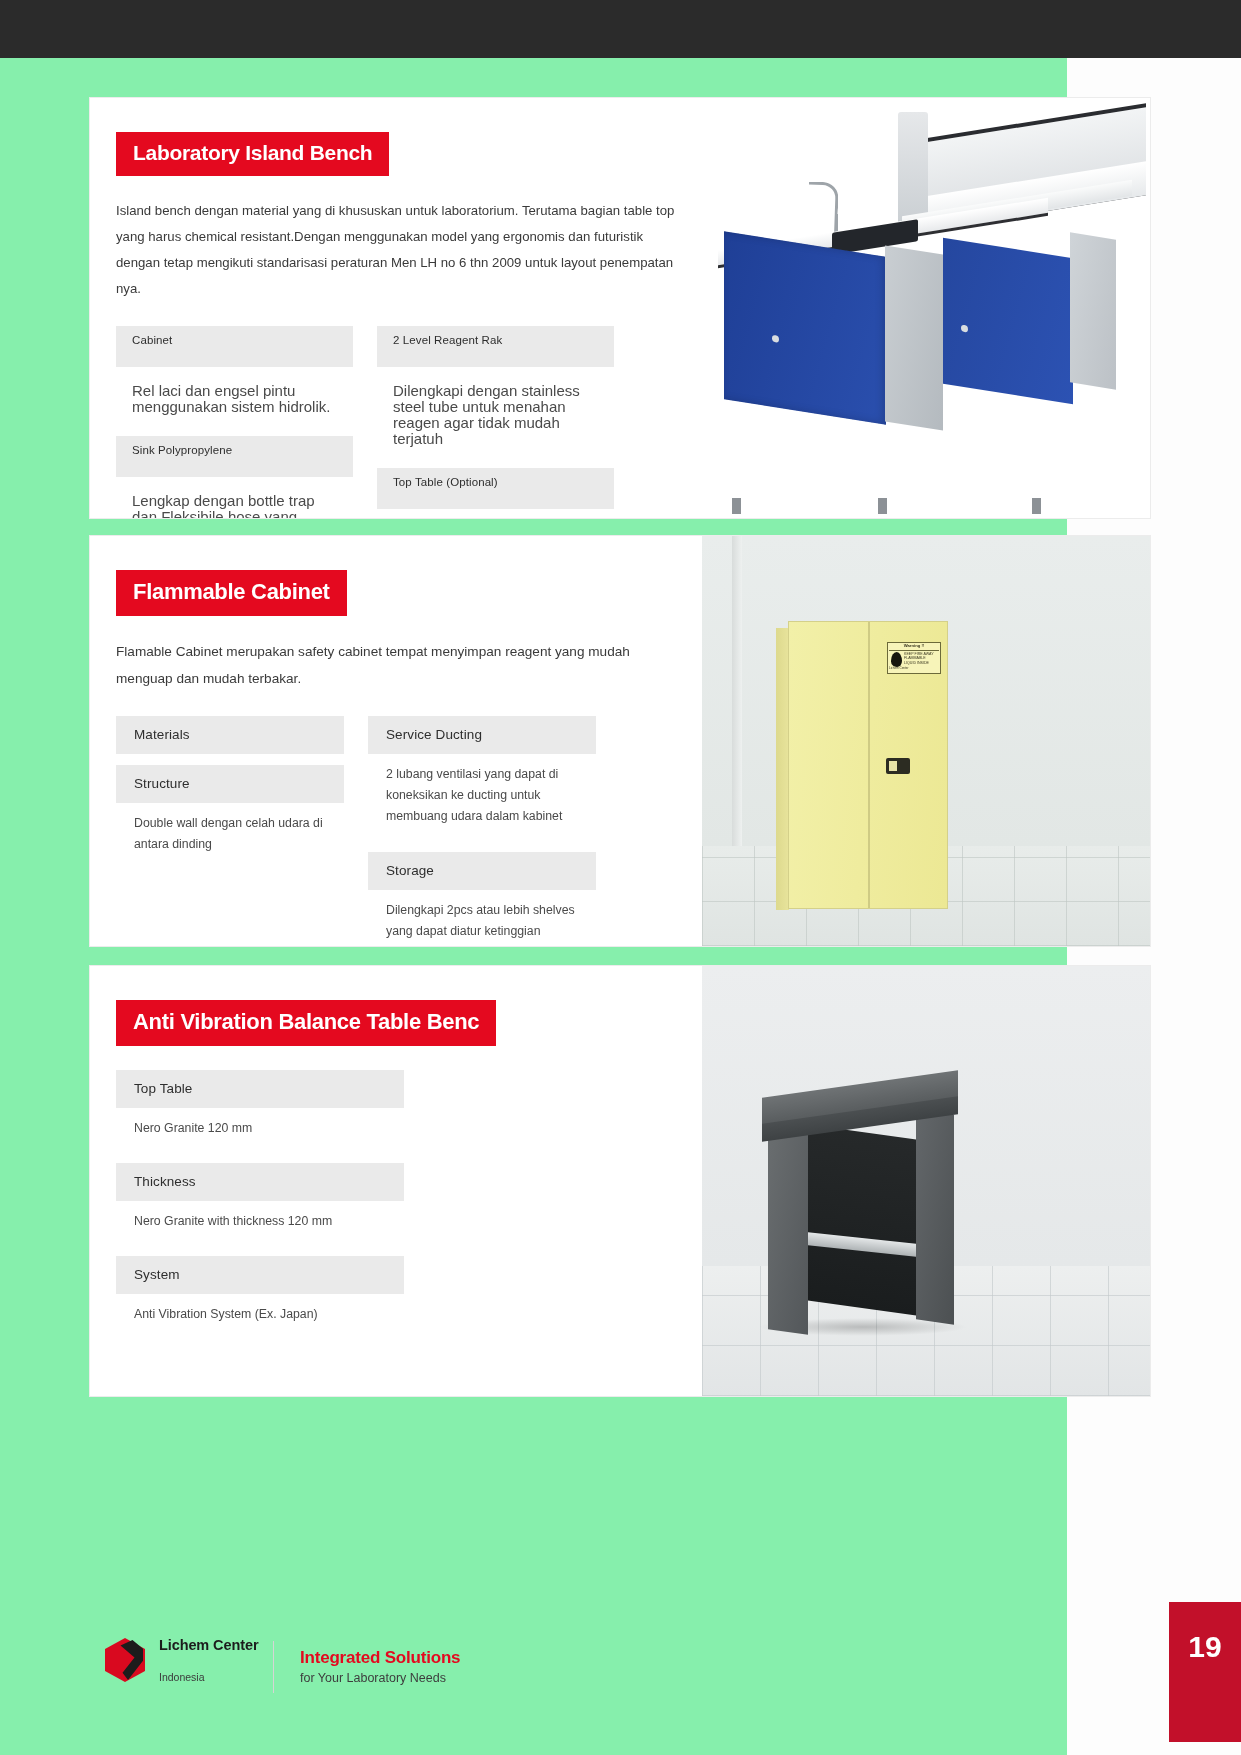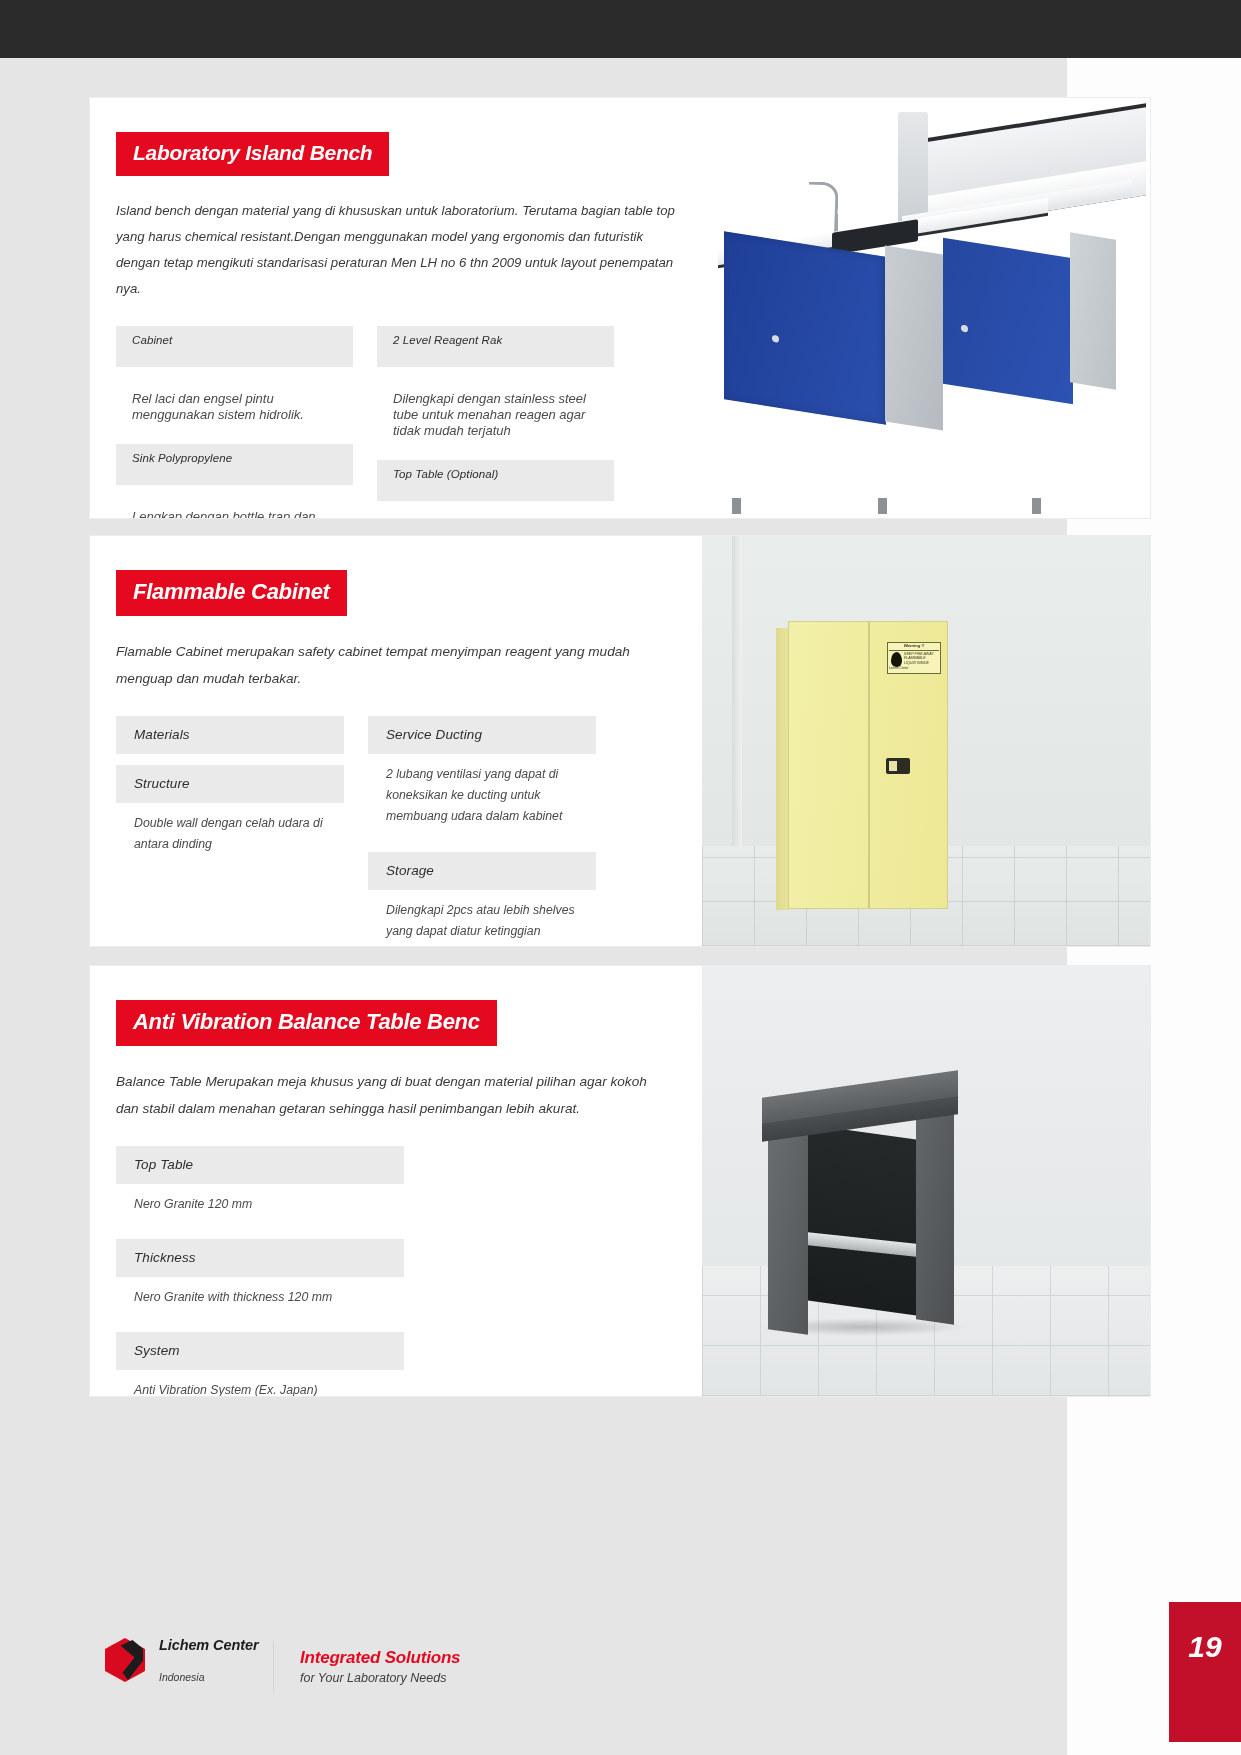--- a/index.html
+++ b/index.html
@@ -16,22 +16,21 @@
   }
   
   .top-band {
     position: absolute; top: 0; left: 0;
     width: 1241px; height: 58px;
     background: #2b2b2b;
   }
   .page-body {
     position: absolute; top: 58px; left: 0;
     width: 1067px; height: 1697px;
-    background: #e5e5e5;
-    font-style: italic;
+    background: #86efac;
   }
 
   
   .section {
     position: absolute;
     background: #ffffff;
     box-shadow: 0 0 0 1px #ececec;
     overflow: hidden;
     display: flex;
   }
@@ -77,24 +76,24 @@
   .sec1 .spec-col { width: 237px; }
 
   .spec-head {
     background: #eaeaea;
     font-size: 11.5px;
     color: #2e2e2e;
     padding: 8px 12px 21px 16px;
     letter-spacing: 0.1px;
   }
   .spec-body {
-    font-size: 13px;
+    font-size: 15px;
     line-height: 16px;
     color: #4a4a4a;
-    padding: 24px 10px 12px 16px;
+    padding: 16px 10px 12px 16px;
   }
   .spec-body ul { list-style: none; }
   .spec-body li {
     position: relative;
     padding-left: 14px;
     margin-bottom: 5px;
     line-height: 15px;
   }
   .spec-body li::before {
     content: "•";
@@ -469,21 +468,20 @@
             <div style="font-size:3px; margin-top:1px;">Lichem Center</div>
           </div>
           <div class="fc-lock"></div>
         </div>
       </div>
     </div>
 
     <div class="section sec3" style="left:90px; top:908px; width:1060px; height:430px;">
       <div class="sec-text" style="width:612px;">
         <div class="title-tag">Anti Vibration Balance Table Benc</div>
-        <div class="intro">Balance Table Merupakan meja khusus yang di buat dengan material pilihan agar kokoh dan stabil dalam menahan getaran sehingga hasil penimbangan lebih akurat.</div>
 
         <div class="spec-cols">
           <div class="spec-col">
             <div class="spec-head">Top Table</div>
             <div class="spec-body">Nero Granite 120 mm</div>
             <div class="block-gap"></div>
 
             <div class="spec-head">Thickness</div>
             <div class="spec-body">Nero Granite with thickness 120 mm</div>
             <div class="block-gap"></div>

